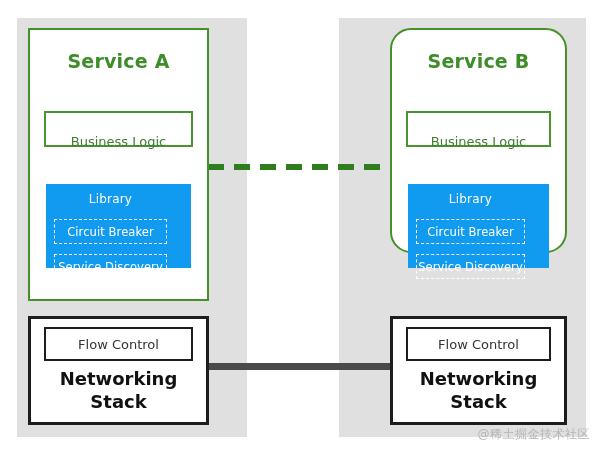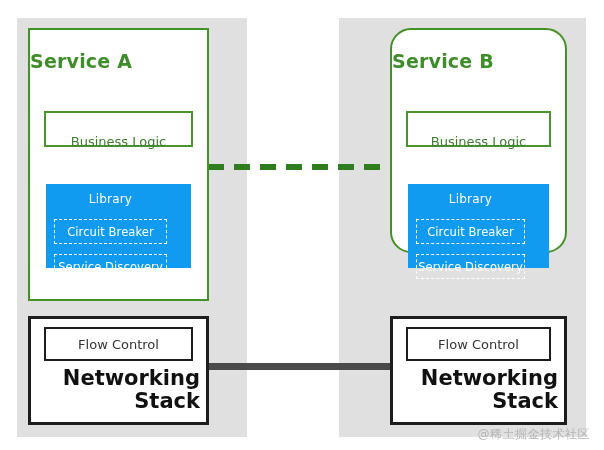--- a/index.html
+++ b/index.html
@@ -38,20 +38,21 @@
     box-sizing: border-box;
   }
   .service-left  { left: 28px;  top: 28px; width: 181px; height: 273px; }
   .service-right { left: 390px; top: 28px; width: 177px; height: 225px; border-radius: 21px; }
 
   .service-title {
     position: absolute;
     left: 0;
     right: 0;
     top: 20px;
+    text-align: center;
     color: #3f8c2a;
     font-size: 19px;
     font-weight: bold;
     letter-spacing: 0.2px;
   }
 
   
   .biz-box {
     position: absolute;
     left: 14px;
@@ -129,23 +130,23 @@
   }
   .flow-label {
     color: #333333;
     font-size: 13px;
   }
   .net-title {
     position: absolute;
     left: 6px;
     right: 6px;
     top: 48px;
-    text-align: right;
+    text-align: center;
     color: #111111;
-    font-size: 21px;
+    font-size: 18px;
     font-weight: bold;
     line-height: 23px;
   }
 
   
   .dashed-link {
     position: absolute;
     left: 208px;
     top: 164px;
     width: 183px;

